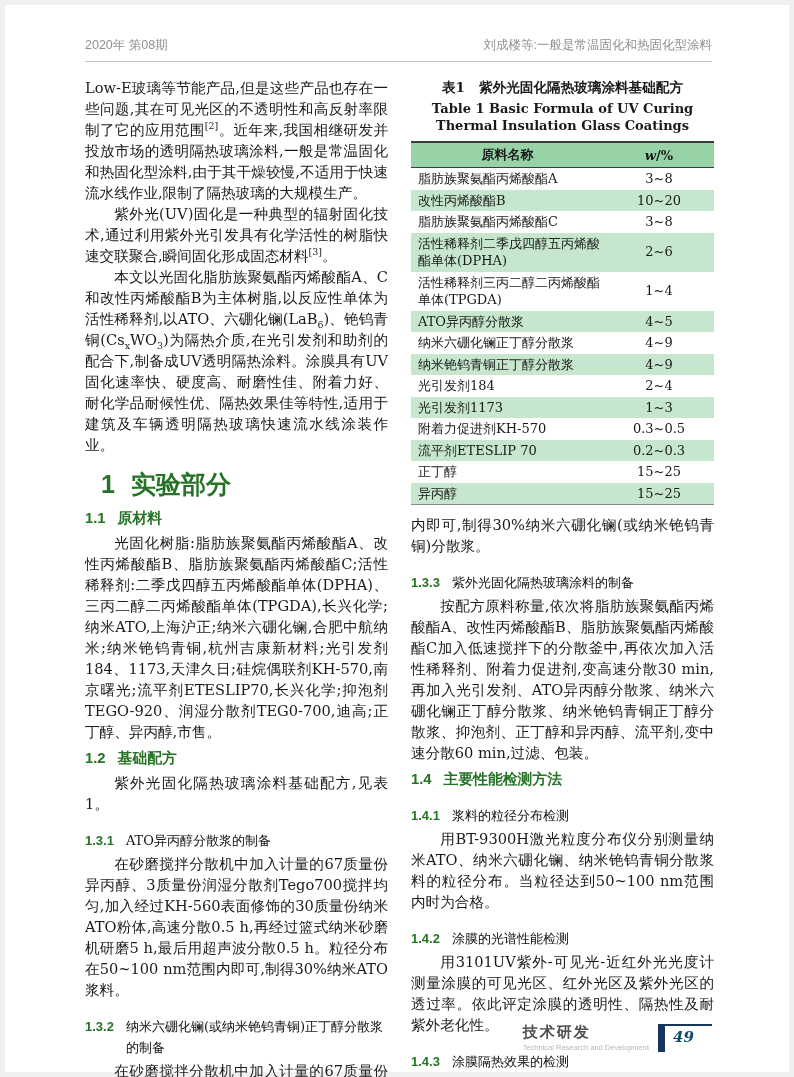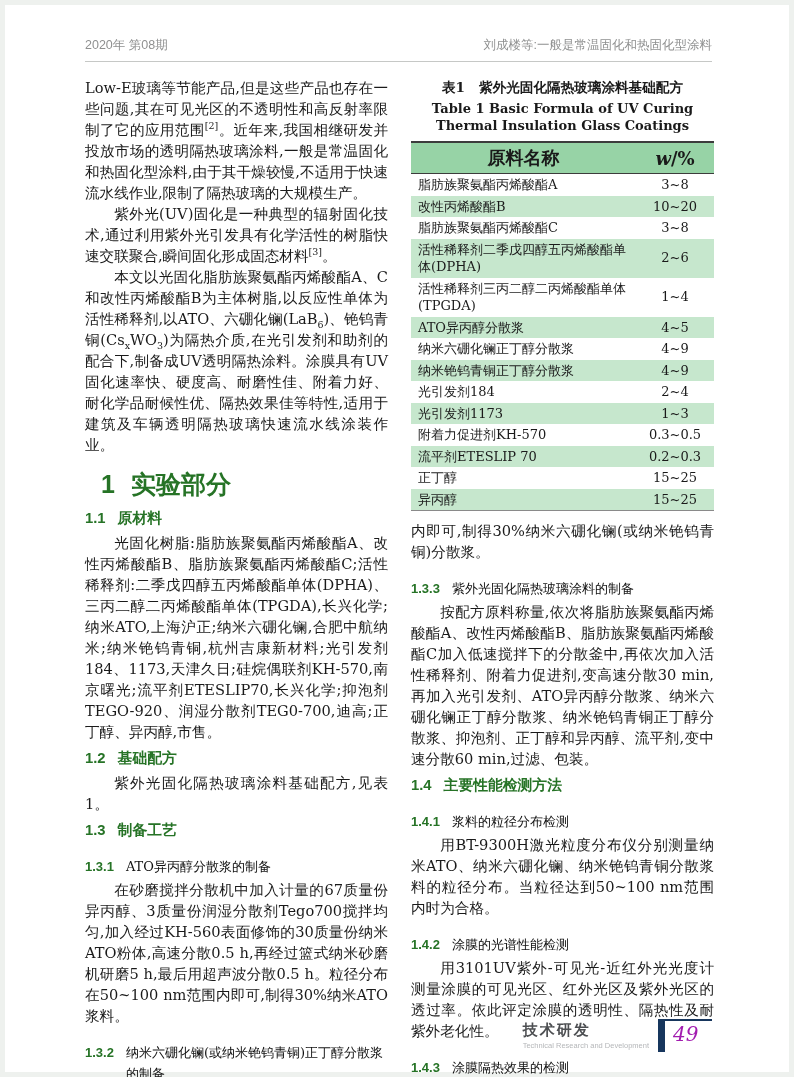--- a/index.html
+++ b/index.html
@@ -47,21 +47,21 @@
   .h3 .t{color:#111;}
   
   .table-block{margin-bottom:9px;}
   .cap-zh{text-align:center;font-weight:bold;font-size:13.6px;margin:2px 0 3px;}
   .cap-zh .lab{margin-right:14px;}
   .cap-en{text-align:center;font-weight:bold;font-size:13px;line-height:17px;margin:0 6px;}
   table{width:100%;border-collapse:collapse;margin-top:7px;font-size:13px;
         border-top:2px solid #3c3c3c;border-bottom:1px solid #8a8a8a;}
   thead th{
     background:#97d3a6;border-bottom:1px solid #3c3c3c;
-    font-weight:bold;padding:3px 4px;font-size:18px;
+    font-weight:bold;padding:3px 20px;font-size:13px;
   }
   thead th.name{text-align:center;}
   thead th.val{text-align:center;width:70px;}
   tbody td{padding:2px 4px;line-height:17.5px;vertical-align:middle;}
   tbody td:first-child{padding-left:7px;}
   tbody td.val{text-align:center;white-space:nowrap;width:70px;}
   tbody tr:nth-child(even){background:#c6e7cd;}
   
   .page-footer{
     position:absolute;right:77px;bottom:20px;
@@ -70,21 +70,21 @@
   .footer-labels{margin-right:9px;}
   .footer-zh{font-size:15px;font-weight:bold;color:#4d4f52;letter-spacing:2px;font-family:"Liberation Sans",sans-serif;}
   .footer-en{font-size:7.5px;color:#b5b7b9;margin-top:1px;font-family:"Liberation Sans",sans-serif;}
   .pagenum-box{
     border-top:2px solid #17365d;
     border-left:7px solid #17365d;
     padding:1px 9px 6px 8px;
     min-width:30px;
   }
   .pagenum{
-    color:#a21caf;font-style:italic;font-weight:normal;font-size:20px;
+    color:#0c4a6e;font-style:italic;font-weight:bold;font-size:15px;
     font-family:"DejaVu Serif",serif;
   }
 </style>
 </head>
 <body>
 
 <div class="page">
 
   <div class="page-header">
     <span>2020年 第08期</span>
@@ -105,23 +105,20 @@
       <div class="h2">
         <span class="num">1.1</span><span>原材料</span>
       </div>
       <p class="indent">光固化树脂:脂肪族聚氨酯丙烯酸酯A、改性丙烯酸酯B、脂肪族聚氨酯丙烯酸酯C;活性稀释剂:二季戊四醇五丙烯酸酯单体(DPHA)、三丙二醇二丙烯酸酯单体(TPGDA),长兴化学;纳米ATO,上海沪正;纳米六硼化镧,合肥中航纳米;纳米铯钨青铜,杭州吉康新材料;光引发剂184、1173,天津久日;硅烷偶联剂KH-570,南京曙光;流平剂ETESLIP70,长兴化学;抑泡剂TEGO-920、润湿分散剂TEG0-700,迪高;正丁醇、异丙醇,市售。</p>
 
       <div class="h2">
         <span class="num">1.2</span><span>基础配方</span>
       </div>
       <p class="indent">紫外光固化隔热玻璃涂料基础配方,见表1。</p>
 
-      <div class="h2">
-        <span class="num">1.3</span><span>制备工艺</span>
-      </div>
 
       <div class="h3">
         <span class="num">1.3.1</span>
           <span class="t">ATO异丙醇分散浆的制备</span>
       </div>
       <p class="indent">在砂磨搅拌分散机中加入计量的67质量份异丙醇、3质量份润湿分散剂Tego700搅拌均匀,加入经过KH-560表面修饰的30质量份纳米ATO粉体,高速分散0.5 h,再经过篮式纳米砂磨机研磨5 h,最后用超声波分散0.5 h。粒径分布在50~100 nm范围内即可,制得30%纳米ATO浆料。</p>
 
       <div class="h3">
         <span class="num">1.3.2</span>
           <span class="t">纳米六硼化镧(或纳米铯钨青铜)正丁醇分散浆的制备</span>

